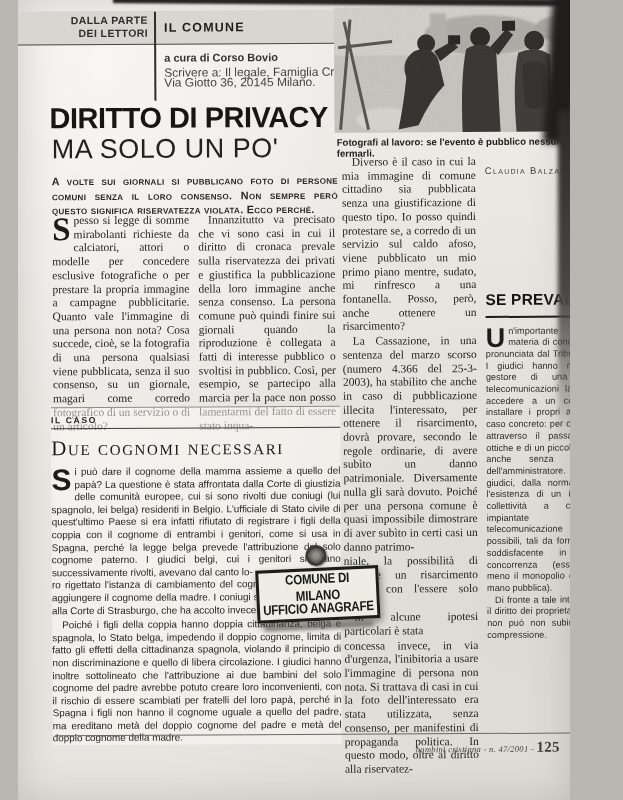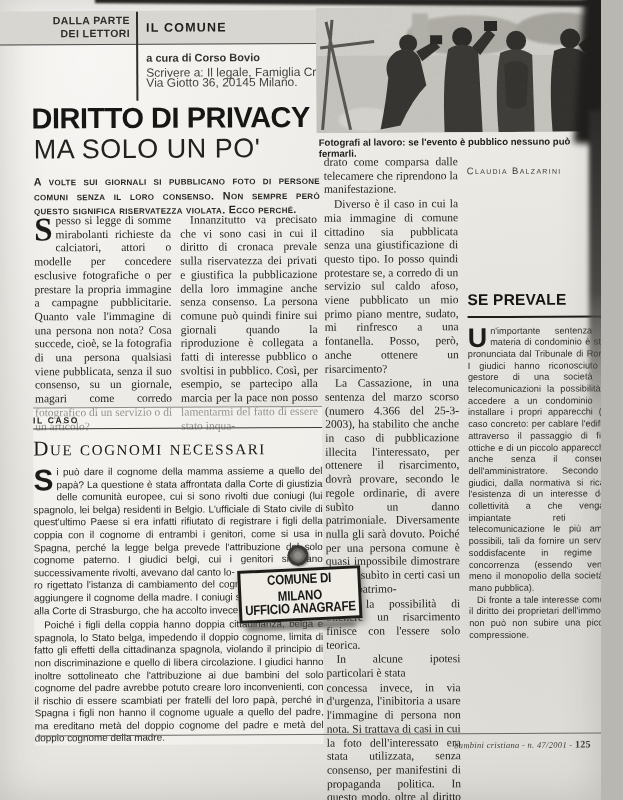--- a/index.html
+++ b/index.html
@@ -1,23 +1,23 @@
 <!DOCTYPE html>
 <html><head>
 <meta charset="utf-8">
 <style>
   html,body{margin:0;padding:0;}
   body{width:623px;height:800px;overflow:hidden;background:#b9b7b2;}
-  .page{position:relative;width:601px;height:800px;overflow:hidden;
+  .page{position:relative;width:552px;height:800px;overflow:hidden;
     background:
       radial-gradient(ellipse at 15% 8%, rgba(255,255,255,.55), rgba(255,255,255,0) 42%),
       radial-gradient(ellipse at 90% 75%, rgba(140,138,130,.14), rgba(0,0,0,0) 55%),
       linear-gradient(180deg,#edebe6 0%,#eae8e3 55%,#e7e5e0 100%);
     box-shadow:inset 0 0 40px rgba(90,88,80,.25);
-    font-family:"Liberation Serif", serif;color:#232321;}
+    font-family:"Liberation Serif", serif;color:#232321;margin-left:18px;}
   .content{position:absolute;inset:0;transform:rotate(-0.3deg);transform-origin:50% 50%;}
 
   
   .scan-top{position:absolute;top:-2px;left:95px;width:530px;height:7px;background:#262523;filter:blur(1px);transform:rotate(.4deg);}
   .scan-corner{position:absolute;top:-6px;right:-8px;width:30px;height:150px;background:#1f1e1c;filter:blur(3px);transform:rotate(4deg);}
   .scan-right{position:absolute;top:110px;right:-5px;width:17px;height:330px;background:linear-gradient(180deg,#2c2b29 0%,#4a4845 55%,rgba(74,72,69,0) 100%);filter:blur(2px);}
 
   
   .kicker-band{position:absolute;left:0;top:10px;width:320px;height:33px;background:#d8d6d1;border-bottom:1.5px solid #4a4a46;}
   .kicker{position:absolute;left:14px;top:13px;width:118px;text-align:right;
@@ -86,21 +86,21 @@
     line-height:17.5px;letter-spacing:.2px;color:#141412;border-bottom:2.5px solid #1d1d1a;padding-bottom:7px;}
   .sidebar-body{margin-top:8px;font-family:"Liberation Sans",sans-serif;font-size:9.2px;
     line-height:11.7px;text-align:justify;color:#2b2b28;}
   .sidebar-body p{margin:0;}
   .sidebar-body p+p{text-indent:8px;}
   .sidebar-body .dropcap{font-family:"Liberation Sans",sans-serif;font-size:27px;line-height:21px;}
 
   
   .footer-rule{position:absolute;left:35px;top:734px;width:582px;height:1px;background:#6a6a64;}
   .footer{position:absolute;right:12px;top:740px;font-size:8.5px;font-style:italic;color:#3c3c38;letter-spacing:.3px;}
-  .footer .pagenum{font-style:normal;font-weight:bold;font-size:10px;}
+  .footer .pagenum{font-style:normal;font-weight:bold;font-size:15px;}
 </style>
 </head>
 <body>
 
 <div class="page">
   <div class="content">
 
     <div class="kicker-band"></div>
     <div class="kicker">
       <div>DALLA PARTE</div>
@@ -161,21 +161,20 @@
     </div>
     <div class="photo-caption">Fotografi al lavoro: se l'evento è pubblico nessuno può fermarli.</div>
 
     <div class="col col1">
       <p class="noindent"><span class="dropcap">S</span><span>pesso si legge di somme mirabolanti richieste da calciatori, attori o modelle per concedere esclusive fotografiche o per prestare la propria immagine a campagne pubblicitarie. Quanto vale l'immagine di una persona non nota? Cosa succede, cioè, se la fotografia di una persona qualsiasi viene pubblicata, senza il suo consenso, su un giornale, magari come corredo fotografico di un servizio o di un articolo?</span></p>
     </div>
     <div class="col col2">
       <p>Innanzitutto va precisato che vi sono casi in cui il diritto di cronaca prevale sulla riservatezza dei privati e giustifica la pubblicazione della loro immagine anche senza consenso. La persona comune può quindi finire sui giornali quando la riproduzione è collegata a fatti di interesse pubblico o svoltisi in pubblico. Così, per esempio, se partecipo alla marcia per la pace non posso lamentarmi del fatto di essere stato inqua-</p>
     </div>
     <div class="col col3">
-      <p class="noindent">drato come comparsa dalle telecamere che riprendono la manifestazione.</p>
       <p>Diverso è il caso in cui la mia immagine di comune cittadino sia pubblicata senza una giustificazione di questo tipo. Io posso quindi protestare se, a corredo di un servizio sul caldo afoso, viene pubblicato un mio primo piano mentre, sudato, mi rinfresco a una fontanella. Posso, però, anche ottenere un risarcimento?</p>
       <p>La Cassazione, in una sentenza del marzo scorso (numero 4.366 del 25-3-2003), ha stabilito che anche in caso di pubblicazione illecita l'interessato, per ottenere il risarcimento, dovrà provare, secondo le regole ordinarie, di avere subìto un danno patrimoniale. Diversamente nulla gli sarà dovuto. Poiché per una persona comune è quasi impossibile dimostrare di aver subìto in certi casi un danno patrimo-</p>
       <p class="noindent wrap-stamp">niale, la possibilità di ottenere un risarcimento finisce con l'essere solo teorica.</p>
       <p class="wrap-stamp">In alcune ipotesi particolari è stata</p>
       <p class="noindent">concessa invece, in via d'urgenza, l'inibitoria a usare l'immagine di persona non nota. Si trattava di casi in cui la foto dell'interessato era stata utilizzata, senza consenso, per manifestini di propaganda politica. In questo modo, oltre al diritto alla riservatez-</p>
     </div>
     <div class="col col4">
       <div class="signature">
         <div>Claudia Balzarini</div>
       </div>

